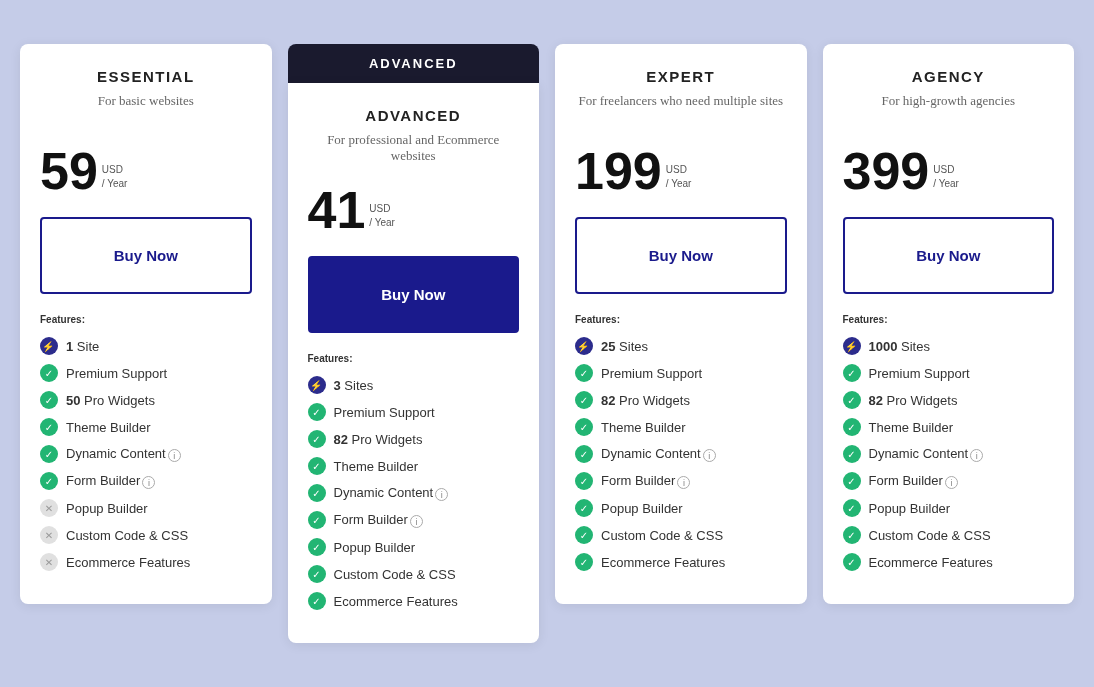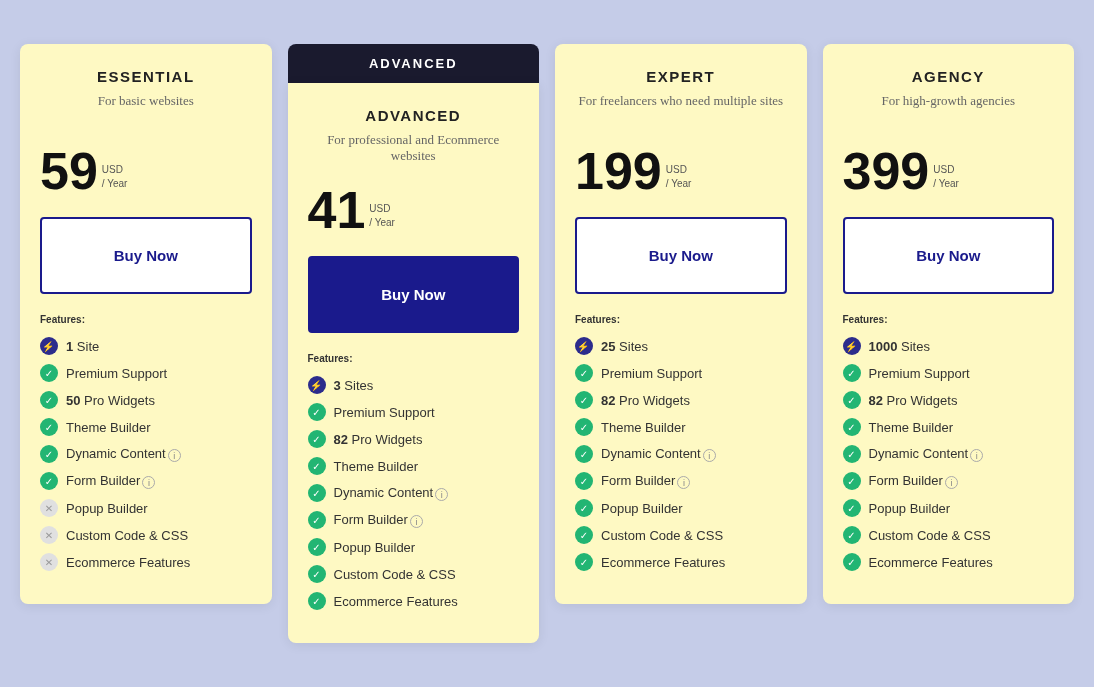--- a/index.html
+++ b/index.html
@@ -13,21 +13,21 @@
       padding: 20px;
     }
     .pricing-container {
       display: flex;
       gap: 16px;
       align-items: flex-start;
       max-width: 1060px;
       width: 100%;
     }
     .plan-card {
-      background: #fef9c3;
+      background: #ffffff;
       border-radius: 8px;
       flex: 1;
       padding: 24px 20px;
       box-shadow: 0 2px 12px rgba(0,0,0,0.08);
       position: relative;
     }
     .plan-card.popular {
       border-radius: 0 0 8px 8px;
       margin-top: 0;
     }

